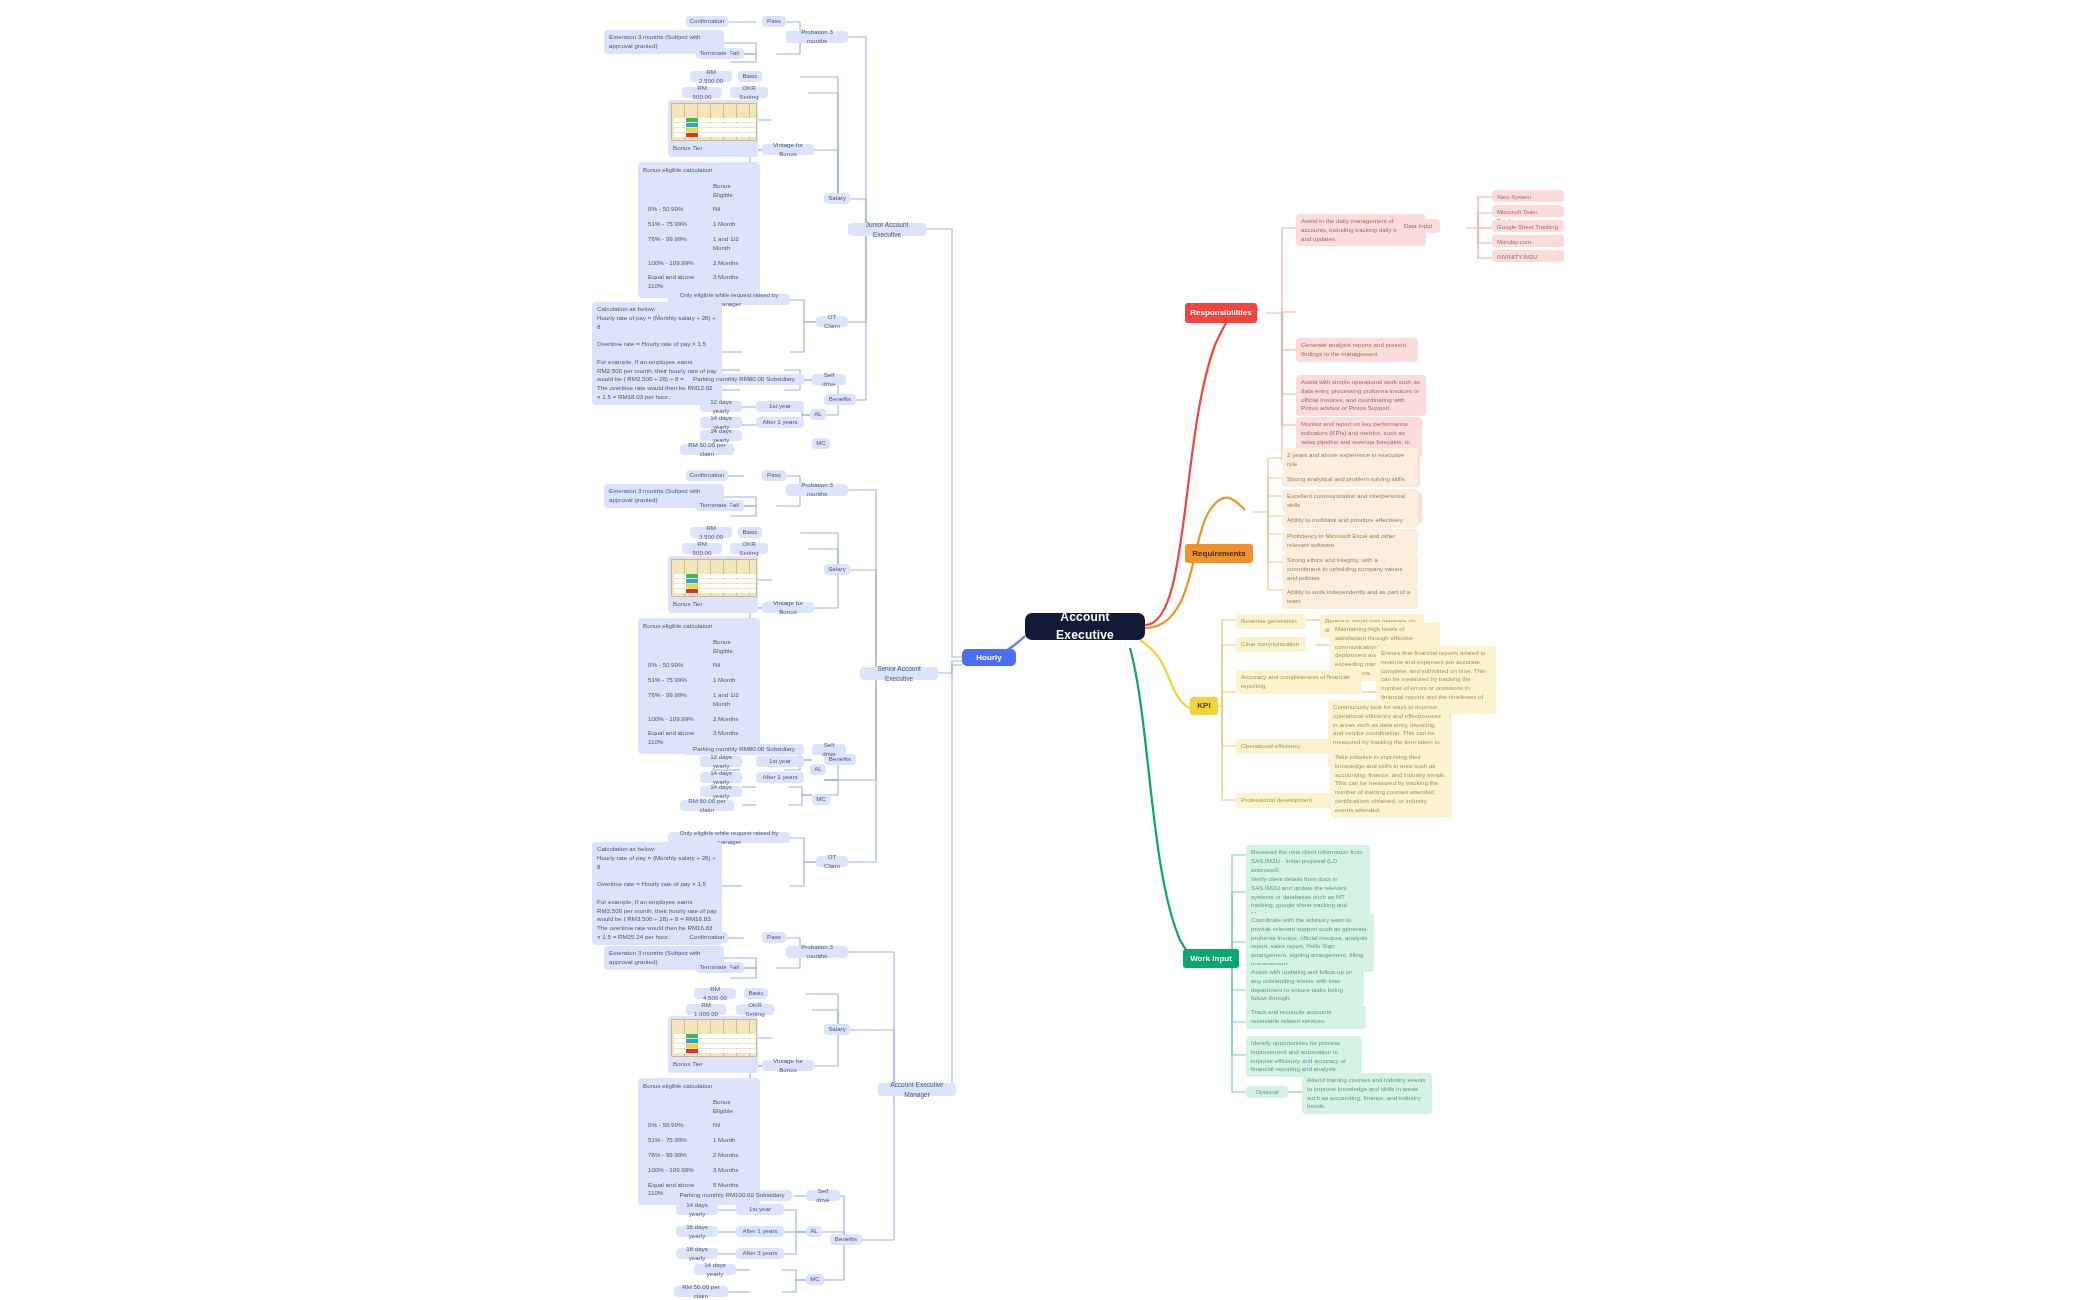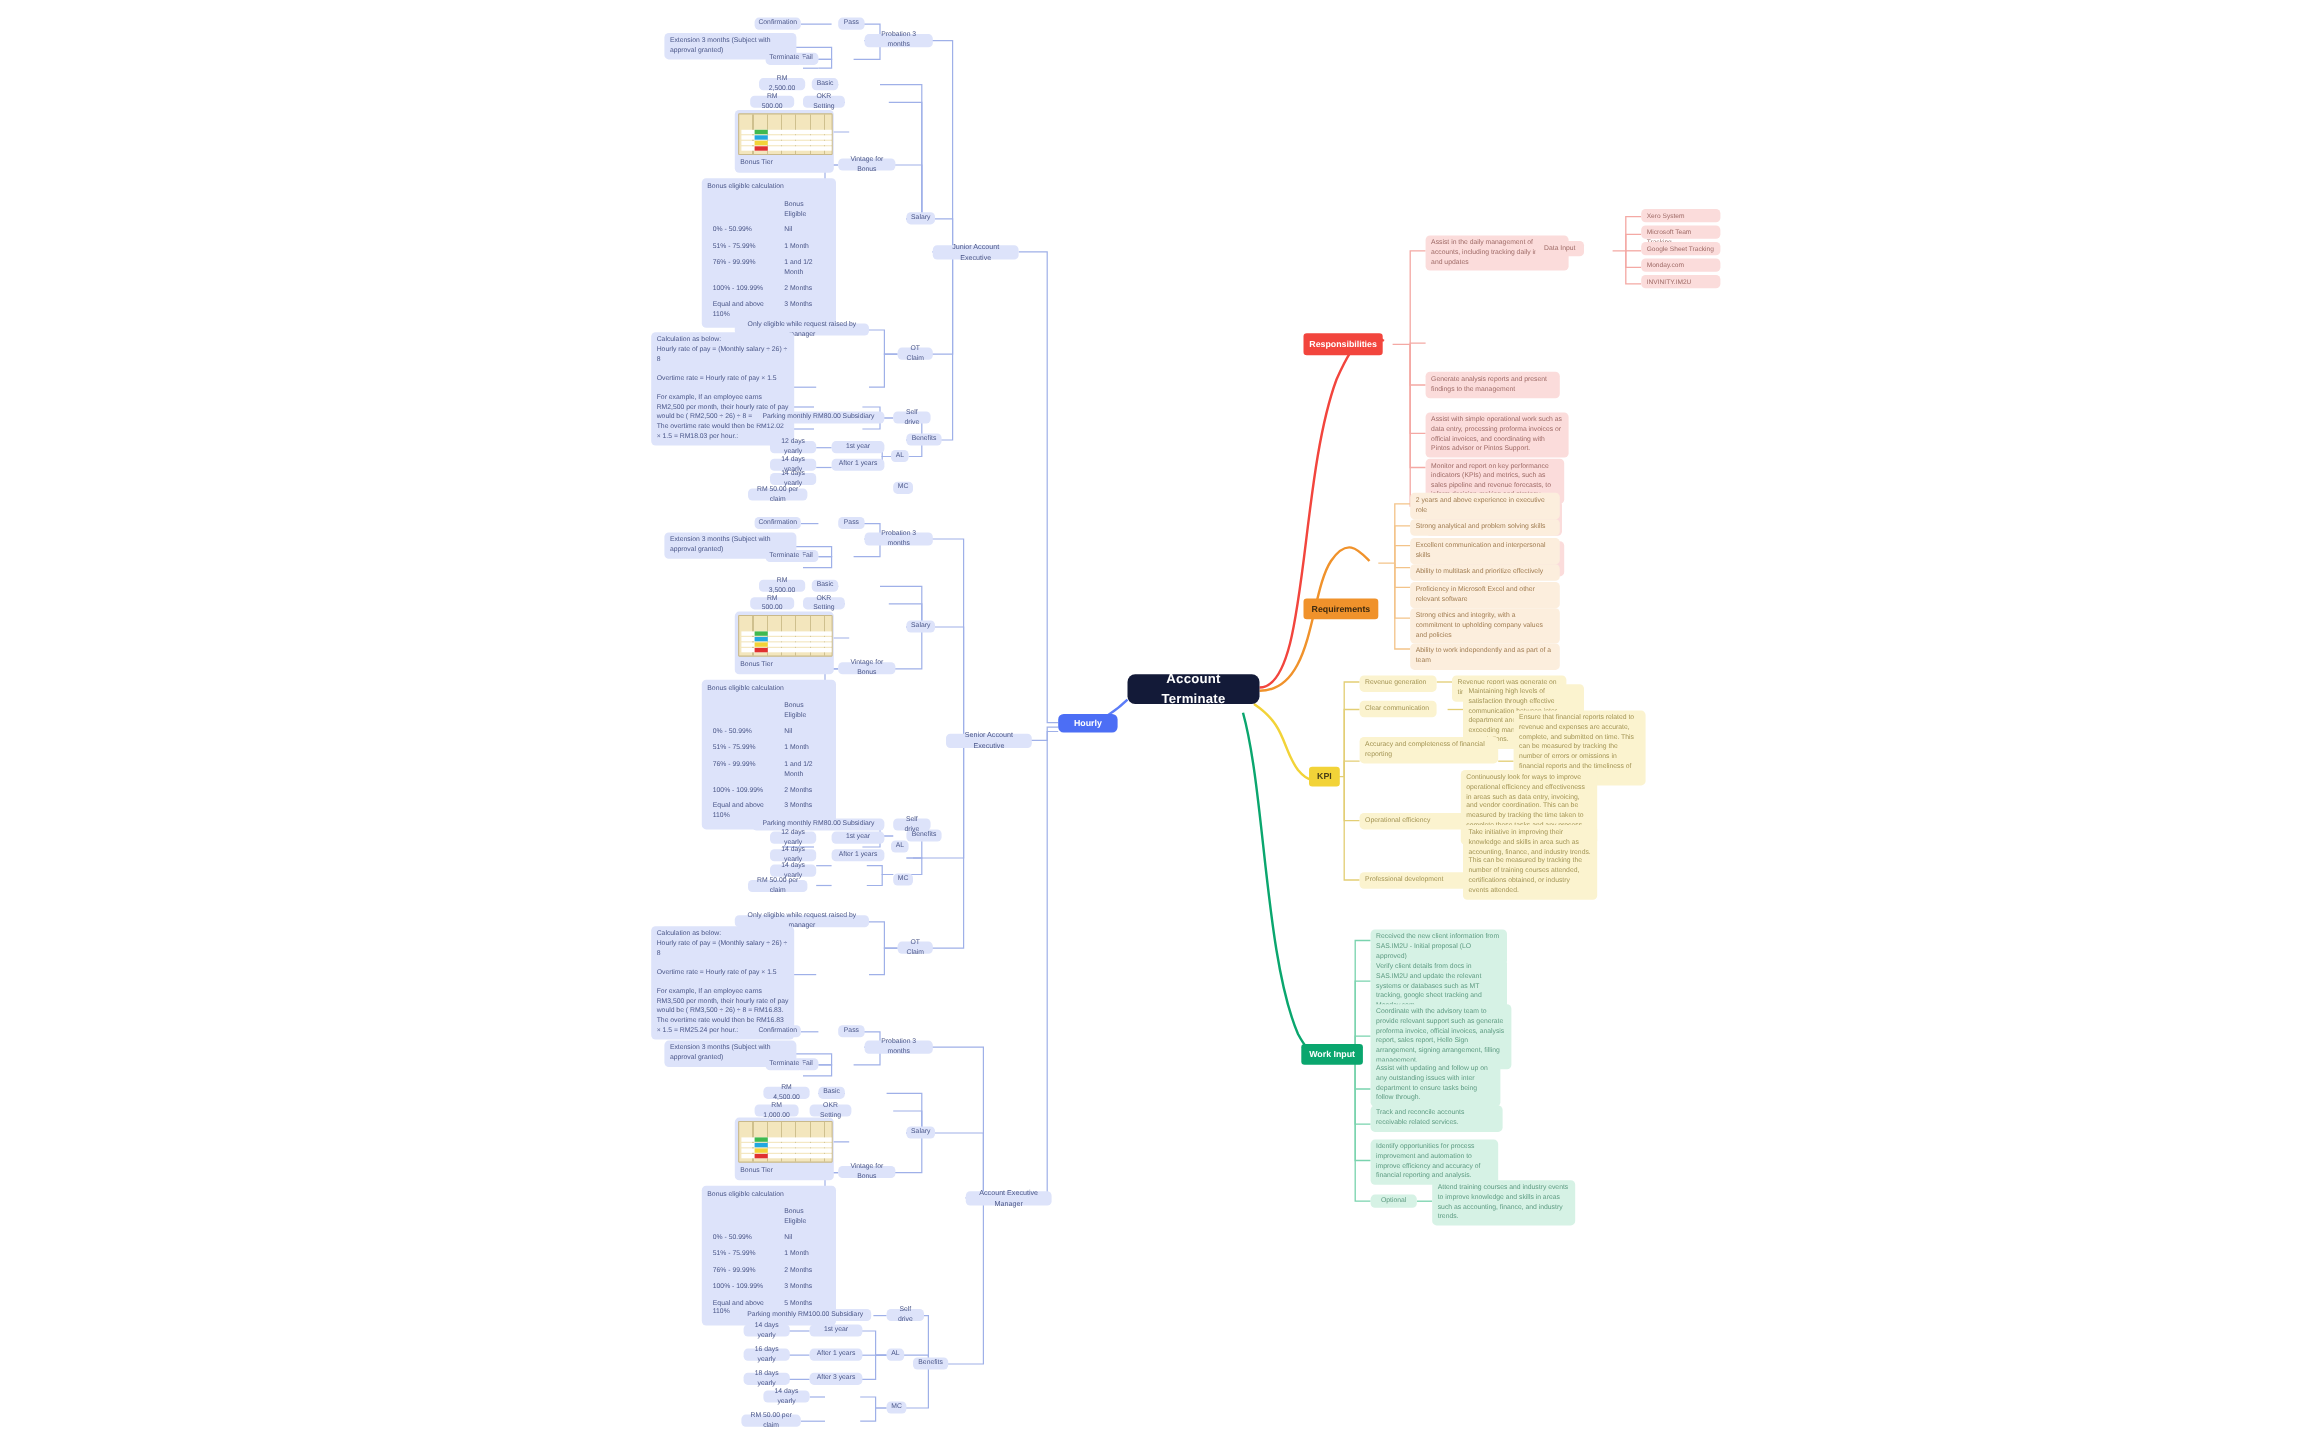--- a/index.html
+++ b/index.html
@@ -195,21 +195,21 @@
       <path d="M1219 958 L1232 958 L1232 855 L1246 855"></path>
       <path d="M1232 958 L1232 892 L1246 892"></path>
       <path d="M1232 958 L1232 942 L1246 942"></path>
       <path d="M1232 958 L1232 990 L1246 990"></path>
       <path d="M1232 958 L1232 1022 L1246 1022"></path>
       <path d="M1232 958 L1232 1055 L1246 1055"></path>
       <path d="M1232 958 L1232 1092 L1246 1092"></path>
       <path d="M1288 1092 L1302 1092"></path>
     </g>
   </svg>
-<div class="node root" style="left: 1025px; top: 613px; width: 120px; height: 27px; font-size: 12px; padding: 3px 5px; display: flex; align-items: center; justify-content: center; text-align: center;">Account Terminate</div>
+<div class="node root" style="left: 1025px; top: 613px; width: 120px; height: 27px; font-size: 12px; padding: 3px 5px; display: flex; align-items: center; justify-content: center; text-align: center;">Account Executive</div>
     <div class="node blue-strong" style="left: 962px; top: 649px; width: 54px; height: 17px; font-size: 8px; padding: 3px 5px; display: flex; align-items: center; justify-content: center; text-align: center;">Hourly</div>
     <div class="node red-hd" style="left: 1185px; top: 303px; width: 72px; height: 20px; font-size: 8px; padding: 3px 5px; display: flex; align-items: center; justify-content: center; text-align: center;">Responsibilities</div>
     <div class="node red" style="left: 1296px; top: 214px; width: 130px; font-size: 6.2px; padding: 3px 5px;">Assist in the daily management of accounts, including tracking daily inputs and updates</div>
     <div class="node red" style="left: 1296px; top: 338px; width: 122px; font-size: 6.2px; padding: 3px 5px;">Generate analysis reports and present findings to the management</div>
     <div class="node red" style="left: 1296px; top: 375px; width: 130px; font-size: 6.2px; padding: 3px 5px;">Assist with simple operational work such as data entry, processing proforma invoices or official invoices, and coordinating with Pintos advisor or Pintos Support.</div>
     <div class="node red" style="left: 1296px; top: 417px; width: 126px; font-size: 6.2px; padding: 3px 5px;">Monitor and report on key performance indicators (KPIs) and metrics, such as sales pipeline and revenue forecasts, to inform decision-making and strategy</div>
     <div class="node red" style="left: 1296px; top: 455px; width: 124px; font-size: 6.2px; padding: 3px 5px;">Work closely with the team to ensure that deadlines are met with all internal department can delivery tasks timely</div>
     <div class="node red" style="left: 1296px; top: 492px; width: 126px; font-size: 6.2px; padding: 3px 5px;">Maintain accurate and up-to-date records of all account-related activities, including notes, contacts, and agreements</div>
     <div class="node red" style="left: 1396px; top: 219px; width: 44px; height: 14px; font-size: 6.2px; padding: 3px 5px; display: flex; align-items: center; justify-content: center; text-align: center;">Data Input</div>
     <div class="node red" style="left: 1492px; top: 190px; width: 72px; height: 12px; font-size: 6px; padding: 3px 5px;">Xero System</div>

